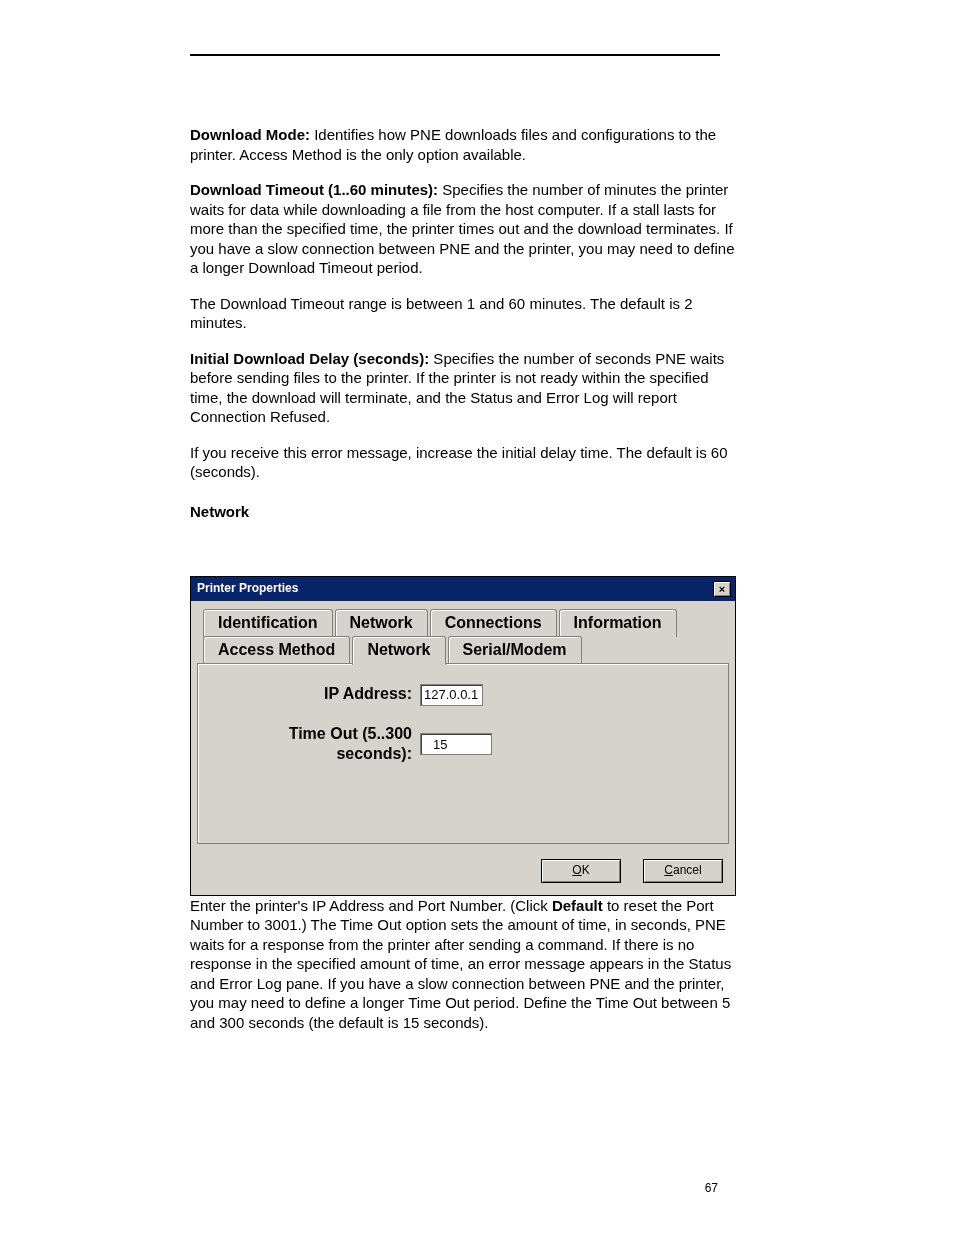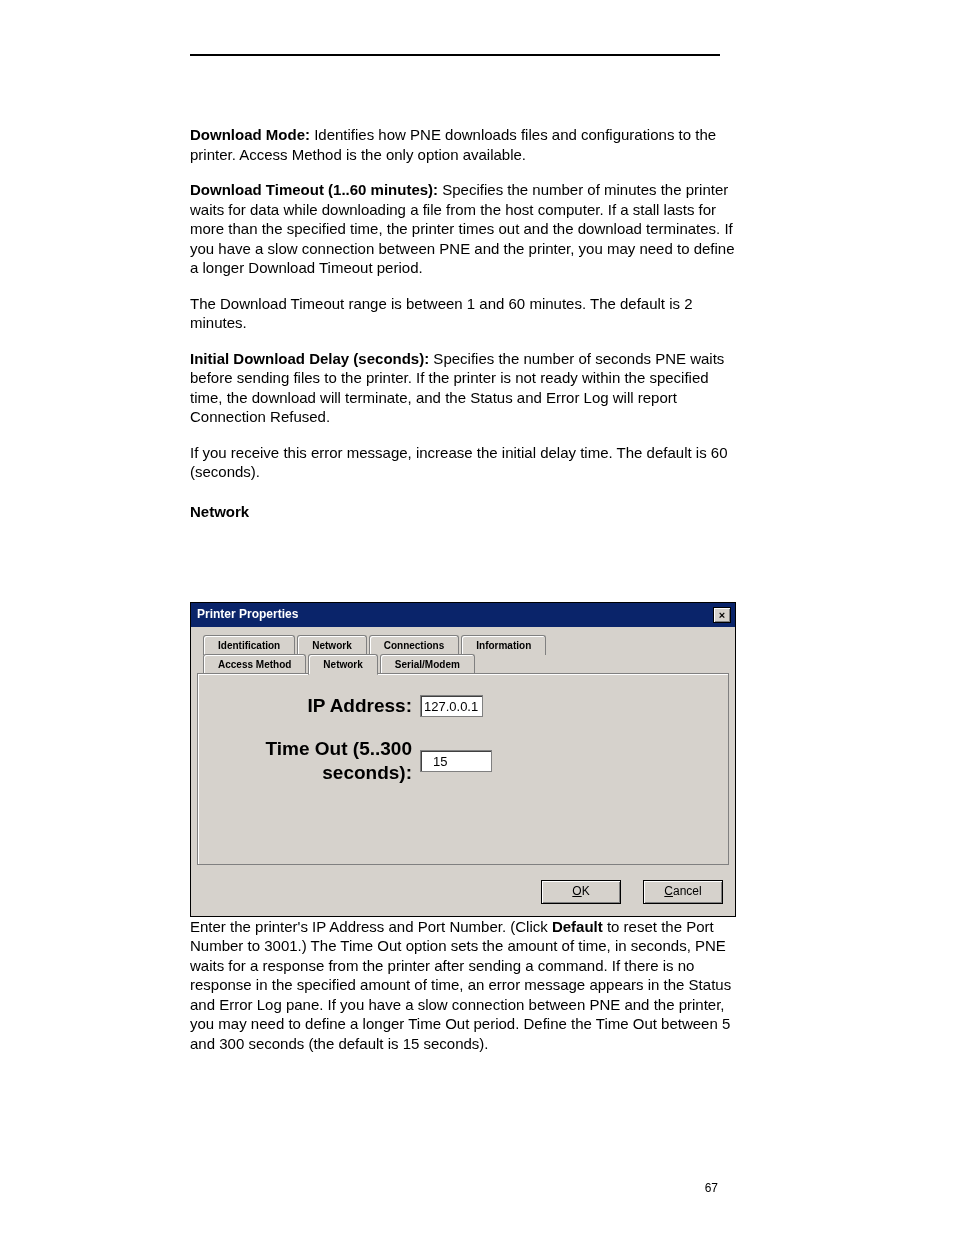--- a/index.html
+++ b/index.html
@@ -45,21 +45,21 @@
     font-weight: bold;
   }
   .section-head {
     font-weight: bold;
     margin: 20px 0 6px 0;
   }
 
   
   .dialog {
     width: 546px;
-    margin-top: 81px;
+    margin-top: 55px;
     border: 1px solid #000;
     background: #d6d2cc;
     font-family: Arial, Helvetica, sans-serif;
     font-size: 12px;
     box-sizing: border-box;
   }
   .dlg-title {
     background: #0a246a;
     color: #fff;
     font-weight: bold;
@@ -96,21 +96,21 @@
   .tab-row.second { margin-top: -1px; }
   .tab {
     border: 1px solid #808080;
     border-top-left-radius: 3px;
     border-top-right-radius: 3px;
     border-bottom: none;
     background: #d6d2cc;
     padding: 3px 14px;
     margin-right: 2px;
     font-weight: bold;
-    font-size: 10px;
+    font-size: 16px;
     box-shadow: inset 1px 1px 0 #fff;
     position: relative;
   }
   .tab.active {
     background: #d6d2cc;
     z-index: 3;
     border-bottom: 1px solid #d6d2cc;
     margin-bottom: -1px;
   }
   .tab-panel {
@@ -124,21 +124,21 @@
   }
   .form-row {
     display: flex;
     align-items: center;
     margin-bottom: 18px;
   }
   .form-label {
     width: 200px;
     text-align: right;
     font-weight: bold;
-    font-size: 19px;
+    font-size: 16px;
     padding-right: 8px;
   }
   .text-input {
     border: 1px solid #808080;
     background: #fff;
     box-shadow: inset 1px 1px 0 #404040;
     padding: 2px 3px;
     font-family: Arial, Helvetica, sans-serif;
     font-size: 13px;
     height: 16px;

